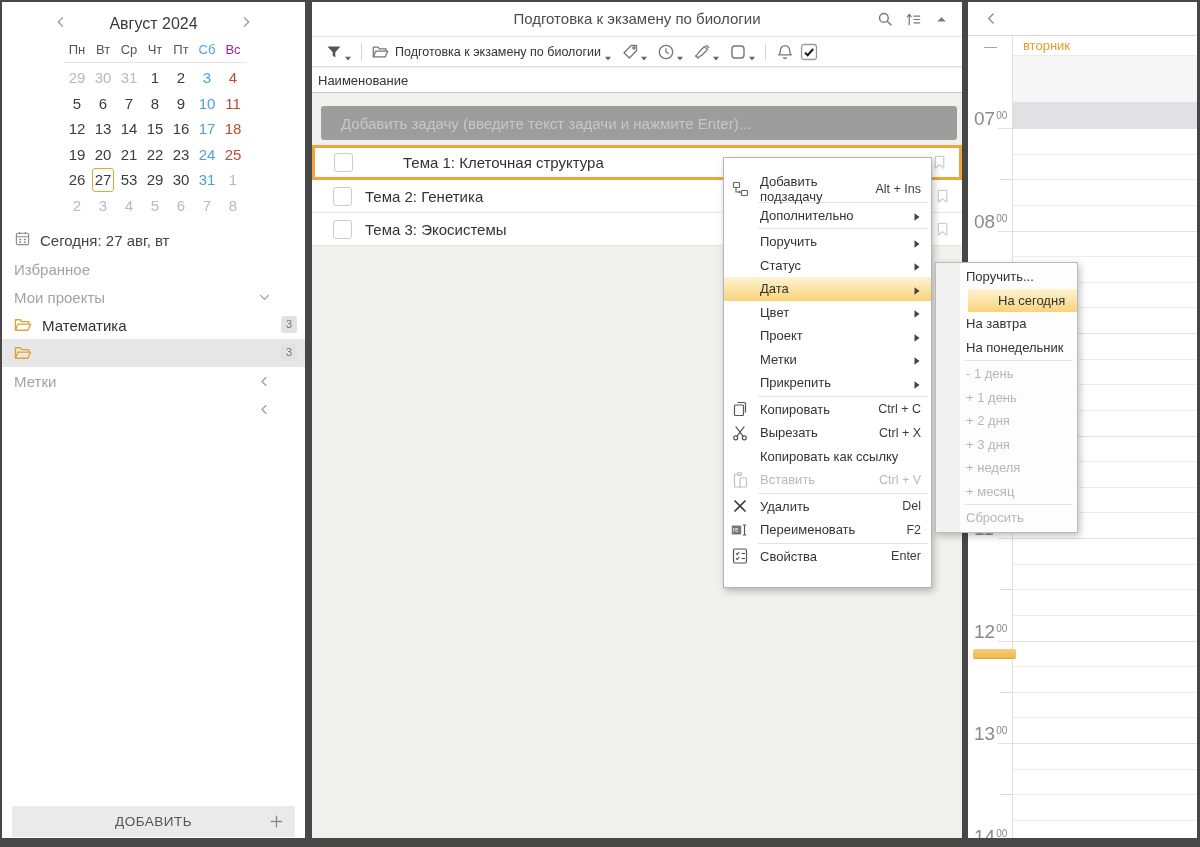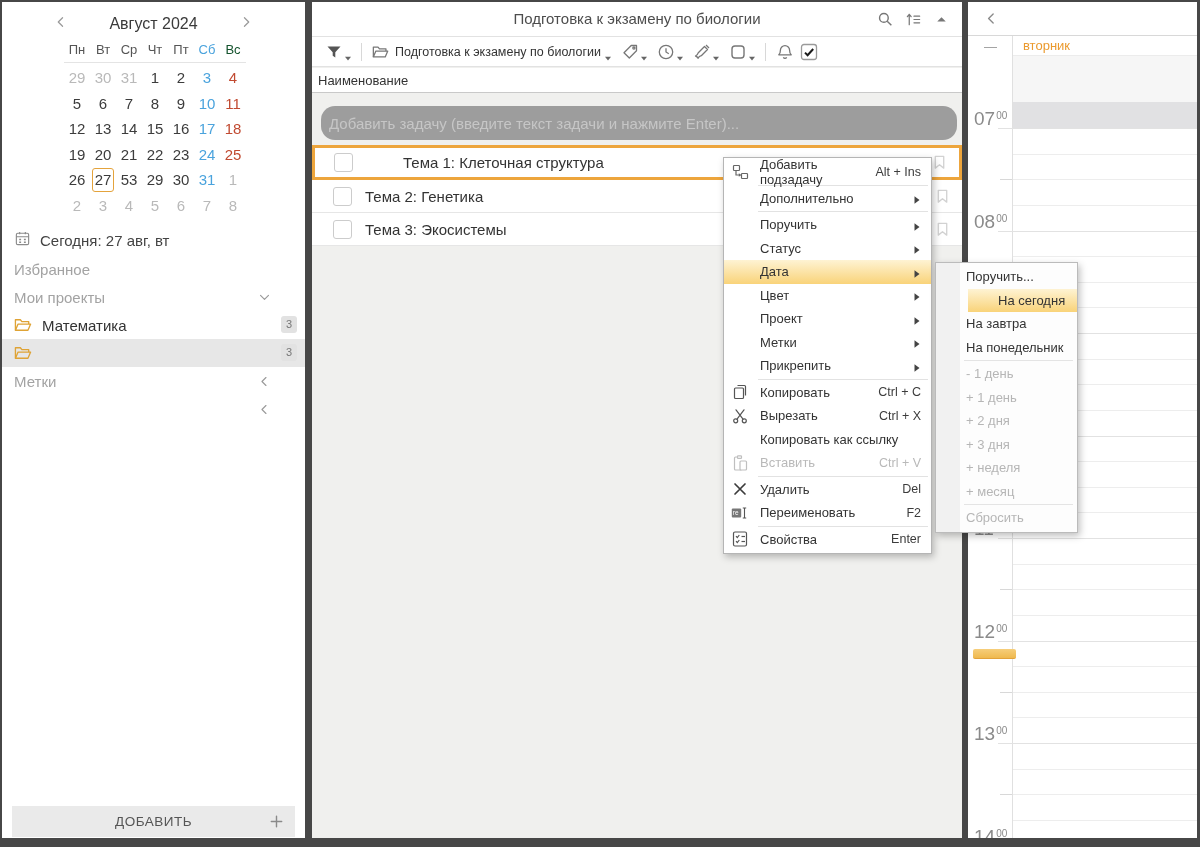--- a/index.html
+++ b/index.html
@@ -10,21 +10,21 @@
   
   .sidebar{left:2px;width:303px;}
   .cal-header{position:absolute;top:10px;left:0;width:100%;height:24px;}
   .cal-title{display:block;text-align:center;font-size:16px;color:#3a3a3a;line-height:24px;}
   .cal-nav{position:absolute;top:3px;width:18px;height:18px;color:#9a9a9a;cursor:pointer;}
   .cal-nav svg{width:14px;height:14px;}
   .cal-nav.prev{left:52px;}.cal-nav.next{right:48px;}
   .cal-week{position:absolute;top:40px;left:62px;display:grid;grid-template-columns:repeat(7,26px);
     border-bottom:1px solid #e4e4e4;padding-bottom:5px;}
   .wd{text-align:center;font-size:13px;color:#555;}
-  .wd.sat{color:#4AA3DD}.wd.sun{color:#14532d}
+  .wd.sat{color:#4AA3DD}.wd.sun{color:#a21caf}
   .cal-days{position:absolute;top:63px;left:62px;display:grid;grid-template-columns:repeat(7,26px);grid-auto-rows:25.5px;}
   .day{display:flex;align-items:center;justify-content:center;font-size:15px;color:#3c3c3c;box-sizing:border-box;cursor:pointer;}
   .day.out{color:#b9b9b9}.day.sat{color:#4AA3DD}.day.sun{color:#C14A31}
   .day.today{border:1.5px solid #E4A33C;border-radius:3px;margin:1px 2px;}
   .today-row{position:absolute;top:224px;left:12px;height:28px;display:flex;align-items:center;gap:9px;font-size:15px;color:#444;}
   .today-row svg{width:17px;height:17px;color:#8a8a8a;}
   .nav-row{position:absolute;left:0;width:100%;height:28px;display:flex;align-items:center;
     padding-left:12px;box-sizing:border-box;font-size:15px;color:#333;cursor:pointer;}
   .nav-row.muted{color:#a3a3a3;}
   .nav-row.selected{background:#e7e7e7;}
@@ -51,34 +51,34 @@
     display:flex;align-items:center;padding:0 8px;box-sizing:border-box;}
   .tb-icon{width:18px;height:18px;color:#777;margin:0 1px 0 5px;cursor:pointer;flex:0 0 auto;}
   .tb-icon svg{width:18px;height:18px;}
   .tb-icon.dark{color:#555;}
   .tb-caret{width:8px;height:8px;margin-right:4px;cursor:pointer;flex:0 0 auto;}
   .tb-caret svg{width:8px;height:8px;}
   .tb-sep{width:1px;height:18px;background:#d8d8d8;margin:0 5px;flex:0 0 auto;}
   .tb-label{font-size:12.5px;color:#333;margin:0 3px 0 4px;white-space:nowrap;cursor:pointer;}
   .col-header{position:absolute;top:66px;left:0;right:0;height:25px;background:#fff;border-bottom:1px solid #c9c9c9;
     font-size:13px;color:#333;display:flex;align-items:center;padding-left:6px;box-sizing:border-box;}
-  .add-bar{position:absolute;top:104px;left:9px;right:5px;height:34px;background:#9d9d9d;border-radius:14px;
-    display:flex;align-items:center;padding-left:8px;font-size:15px;color:#c6c6c6;box-sizing:border-box;cursor:text;}
+  .add-bar{position:absolute;top:104px;left:9px;right:5px;height:34px;background:#9d9d9d;border-radius:3px;
+    display:flex;align-items:center;padding-left:20px;font-size:15px;color:#c6c6c6;box-sizing:border-box;cursor:text;}
   .task-list{position:absolute;top:143px;left:0;right:0;}
   .task-row{height:33px;background:#fff;display:flex;align-items:center;padding:0 12px 0 21px;
     border-bottom:1px solid #e6e6e6;box-sizing:border-box;position:relative;cursor:pointer;}
   .task-row.selected{border:3px solid #EDA53C;height:35px;padding-left:19px;gap:37px;}
   .task-check{width:17px;height:17px;border:1px solid #ccc;border-radius:3px;background:#fff;margin-right:13px;flex:0 0 auto;cursor:pointer;}
   .task-label{flex:1;font-size:15px;color:#333;white-space:nowrap;overflow:hidden;}
   .task-bm{width:15px;height:17px;color:#d2d2d2;flex:0 0 auto;cursor:pointer;}
   .task-bm svg{width:15px;height:17px;}
 
   
   .ctx{position:absolute;left:723px;top:157px;width:209px;background:#fff;border:1px solid #b5b5b5;
-    box-shadow:2px 3px 7px rgba(0,0,0,.25);padding:2px 0;z-index:10;box-sizing:border-box;}
+    box-shadow:2px 3px 7px rgba(0,0,0,.25);padding:19px 0;z-index:10;box-sizing:border-box;}
   .ctx-item{height:23.5px;display:flex;align-items:center;padding:0 10px 0 36px;position:relative;
     font-size:13px;color:#333;cursor:pointer;box-sizing:border-box;}
   .ctx-item .ico{position:absolute;left:7px;top:50%;transform:translateY(-50%);width:18px;height:18px;}
   .ctx-item .ico svg{width:18px;height:18px;}
   .ctx-item .sc{margin-left:auto;font-size:12.5px;color:#3c3c3c;padding-left:14px;white-space:nowrap;}
   .ctx-item .arr{margin-left:auto;width:8px;height:10px;}
   .ctx-item .arr svg{width:8px;height:10px;}
   .ctx-item.disabled{color:#b9b9b9;}
   .ctx-item.disabled .sc{color:#b9b9b9;}
   .ctx-item.hl{background:linear-gradient(#FEF3D3,#F9D379);}

